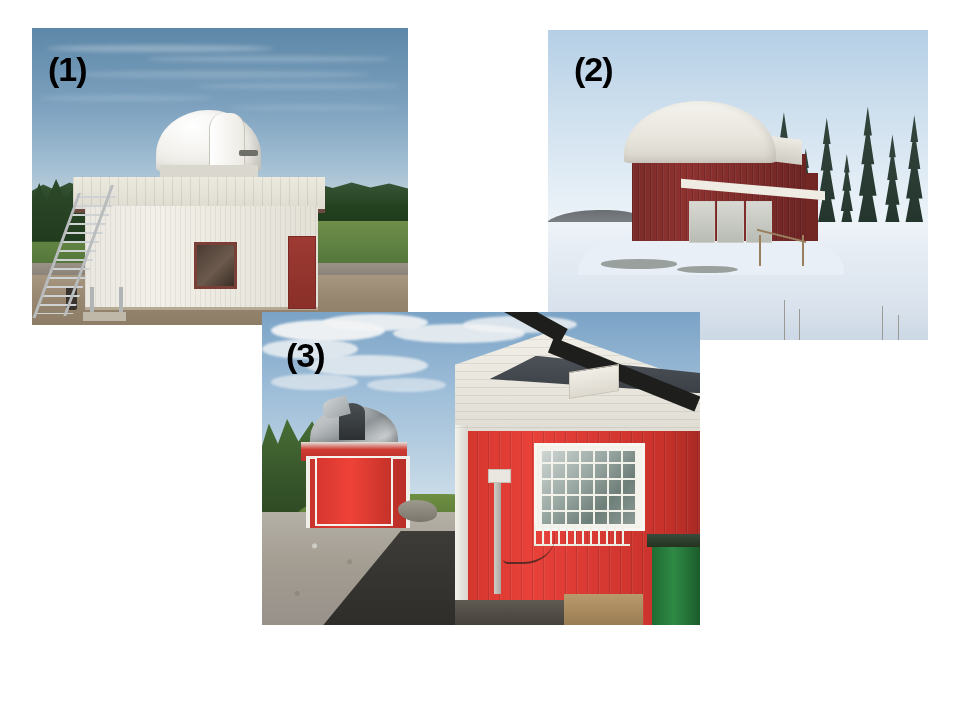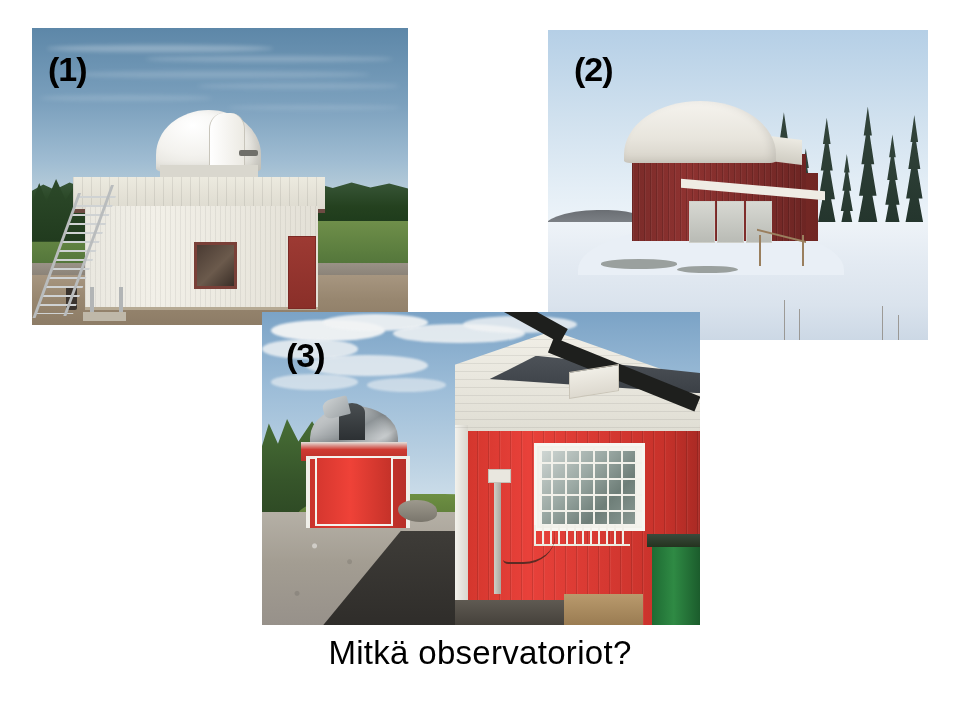--- a/index.html
+++ b/index.html
@@ -614,15 +614,14 @@
       <div class="downpipe"></div>
       <div class="cable"></div>
       <div class="foundation"></div>
       <div class="step"></div>
       <div class="bin"></div>
       <div class="bin-lid"></div>
     </div>
     <div class="photo-label" style="left:24px; top:26px;">(3)</div>
   </div>
 
-  <div class="caption">Mitkä observatoriot?</div>
 
 </div>
 
 </body></html>

